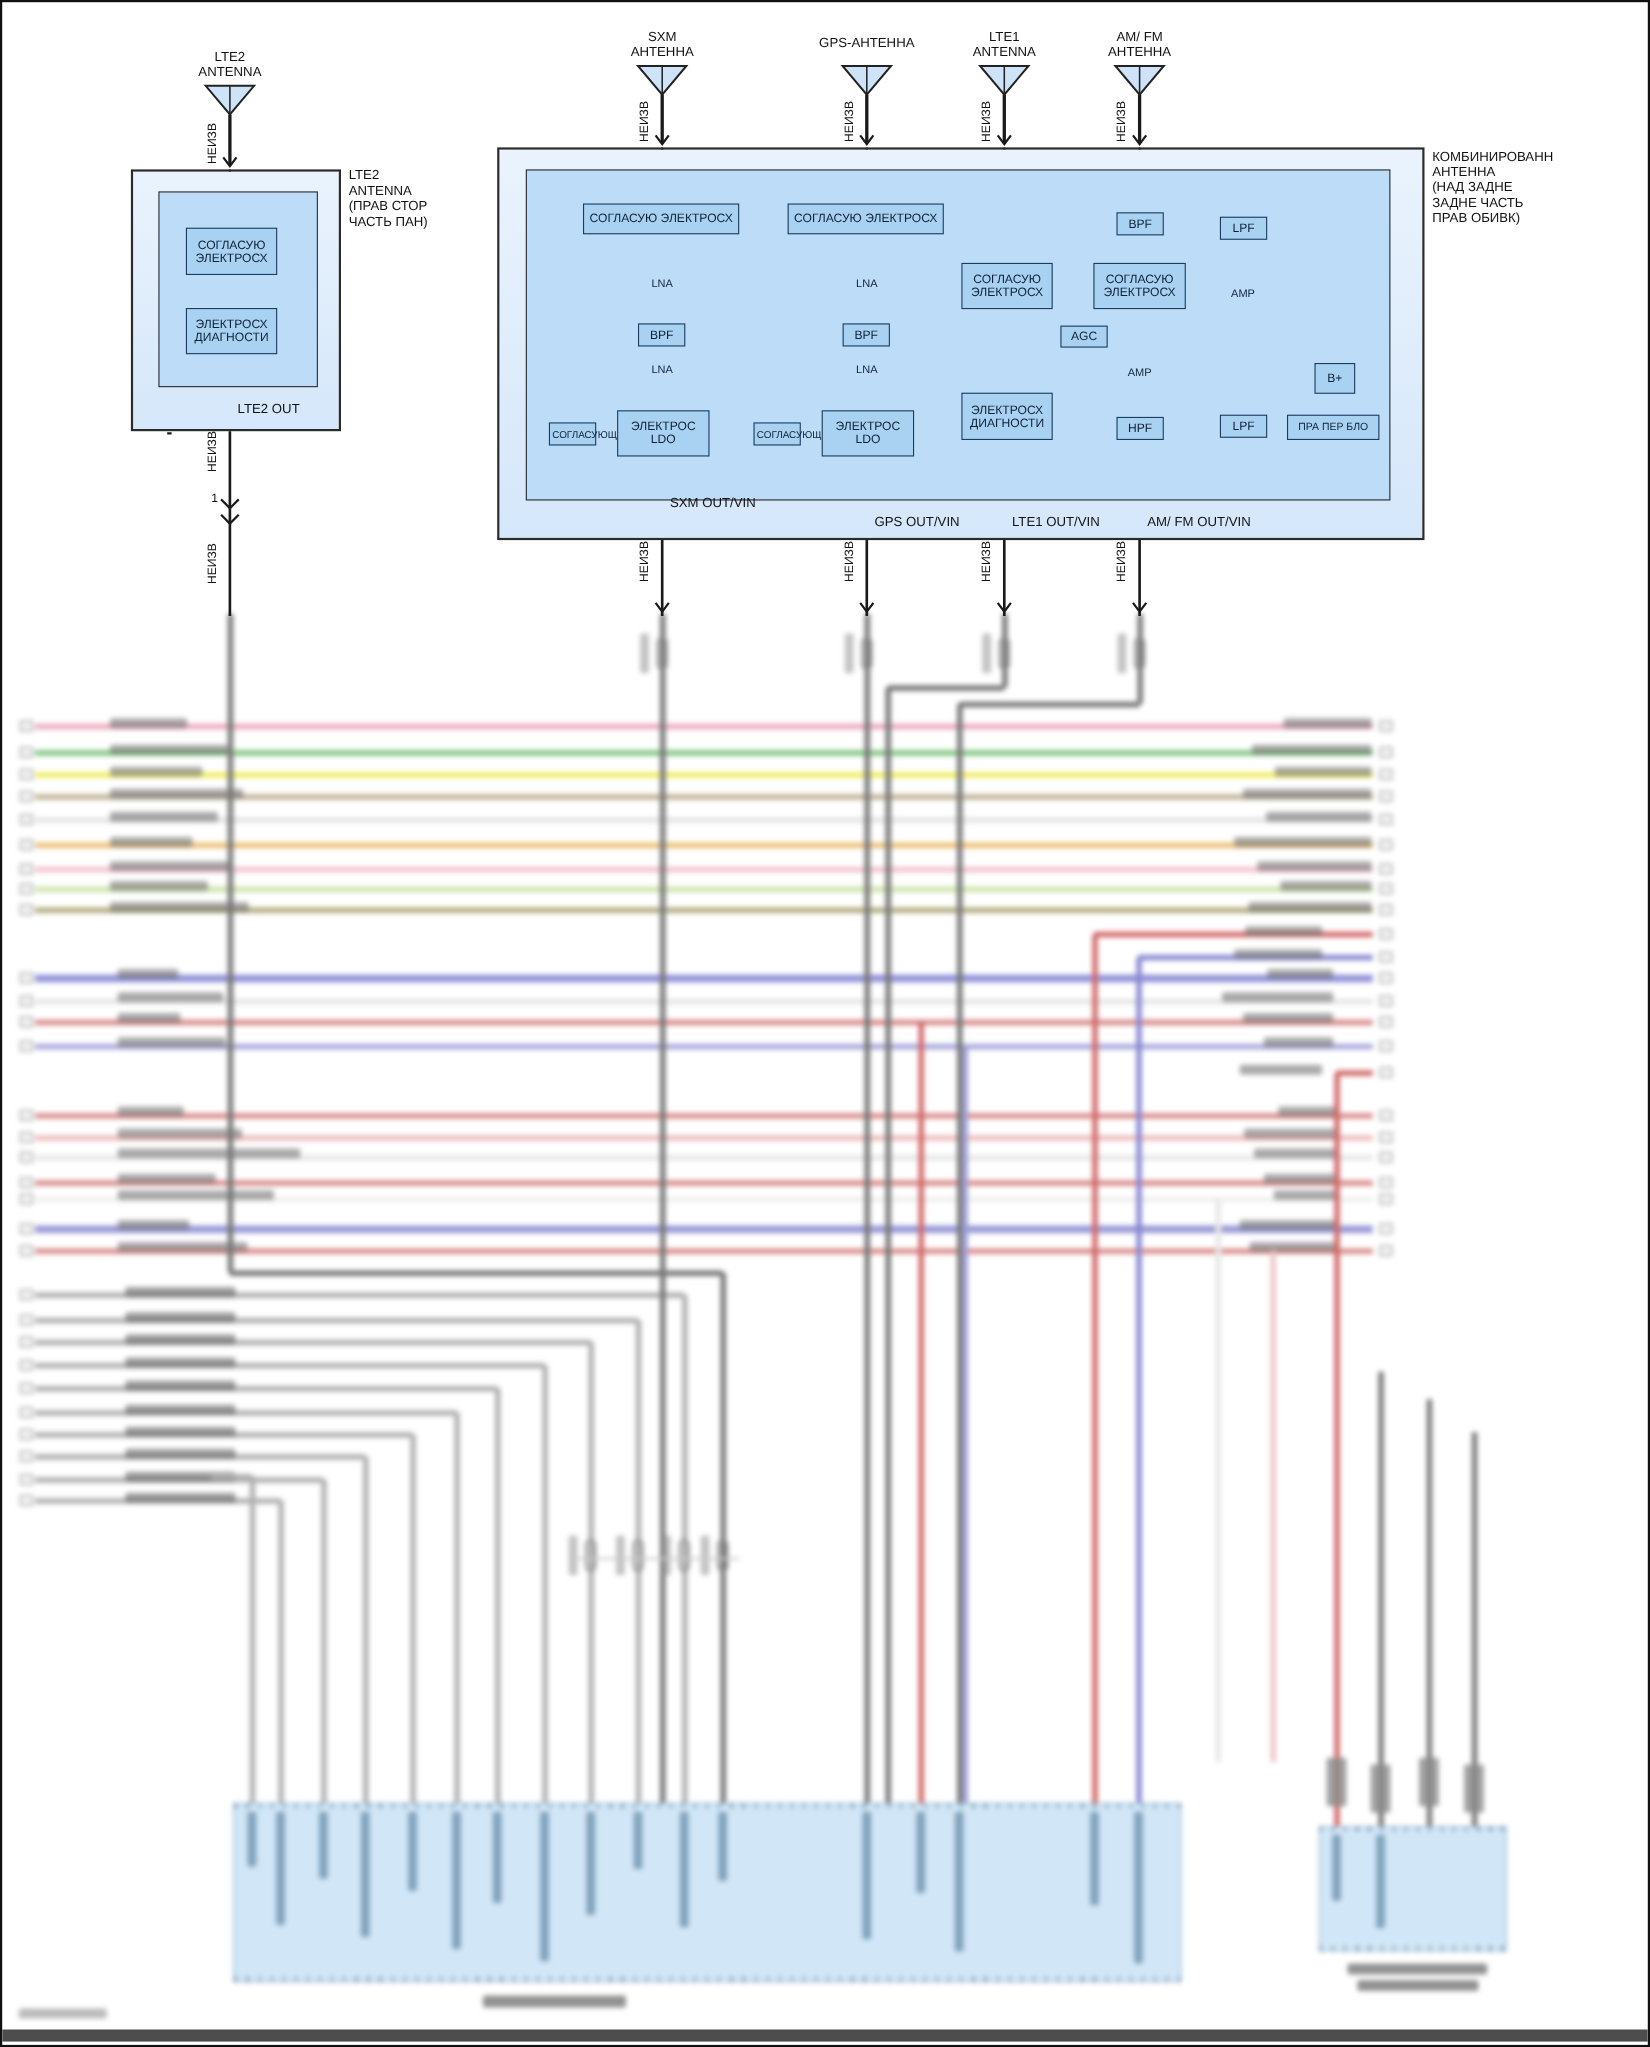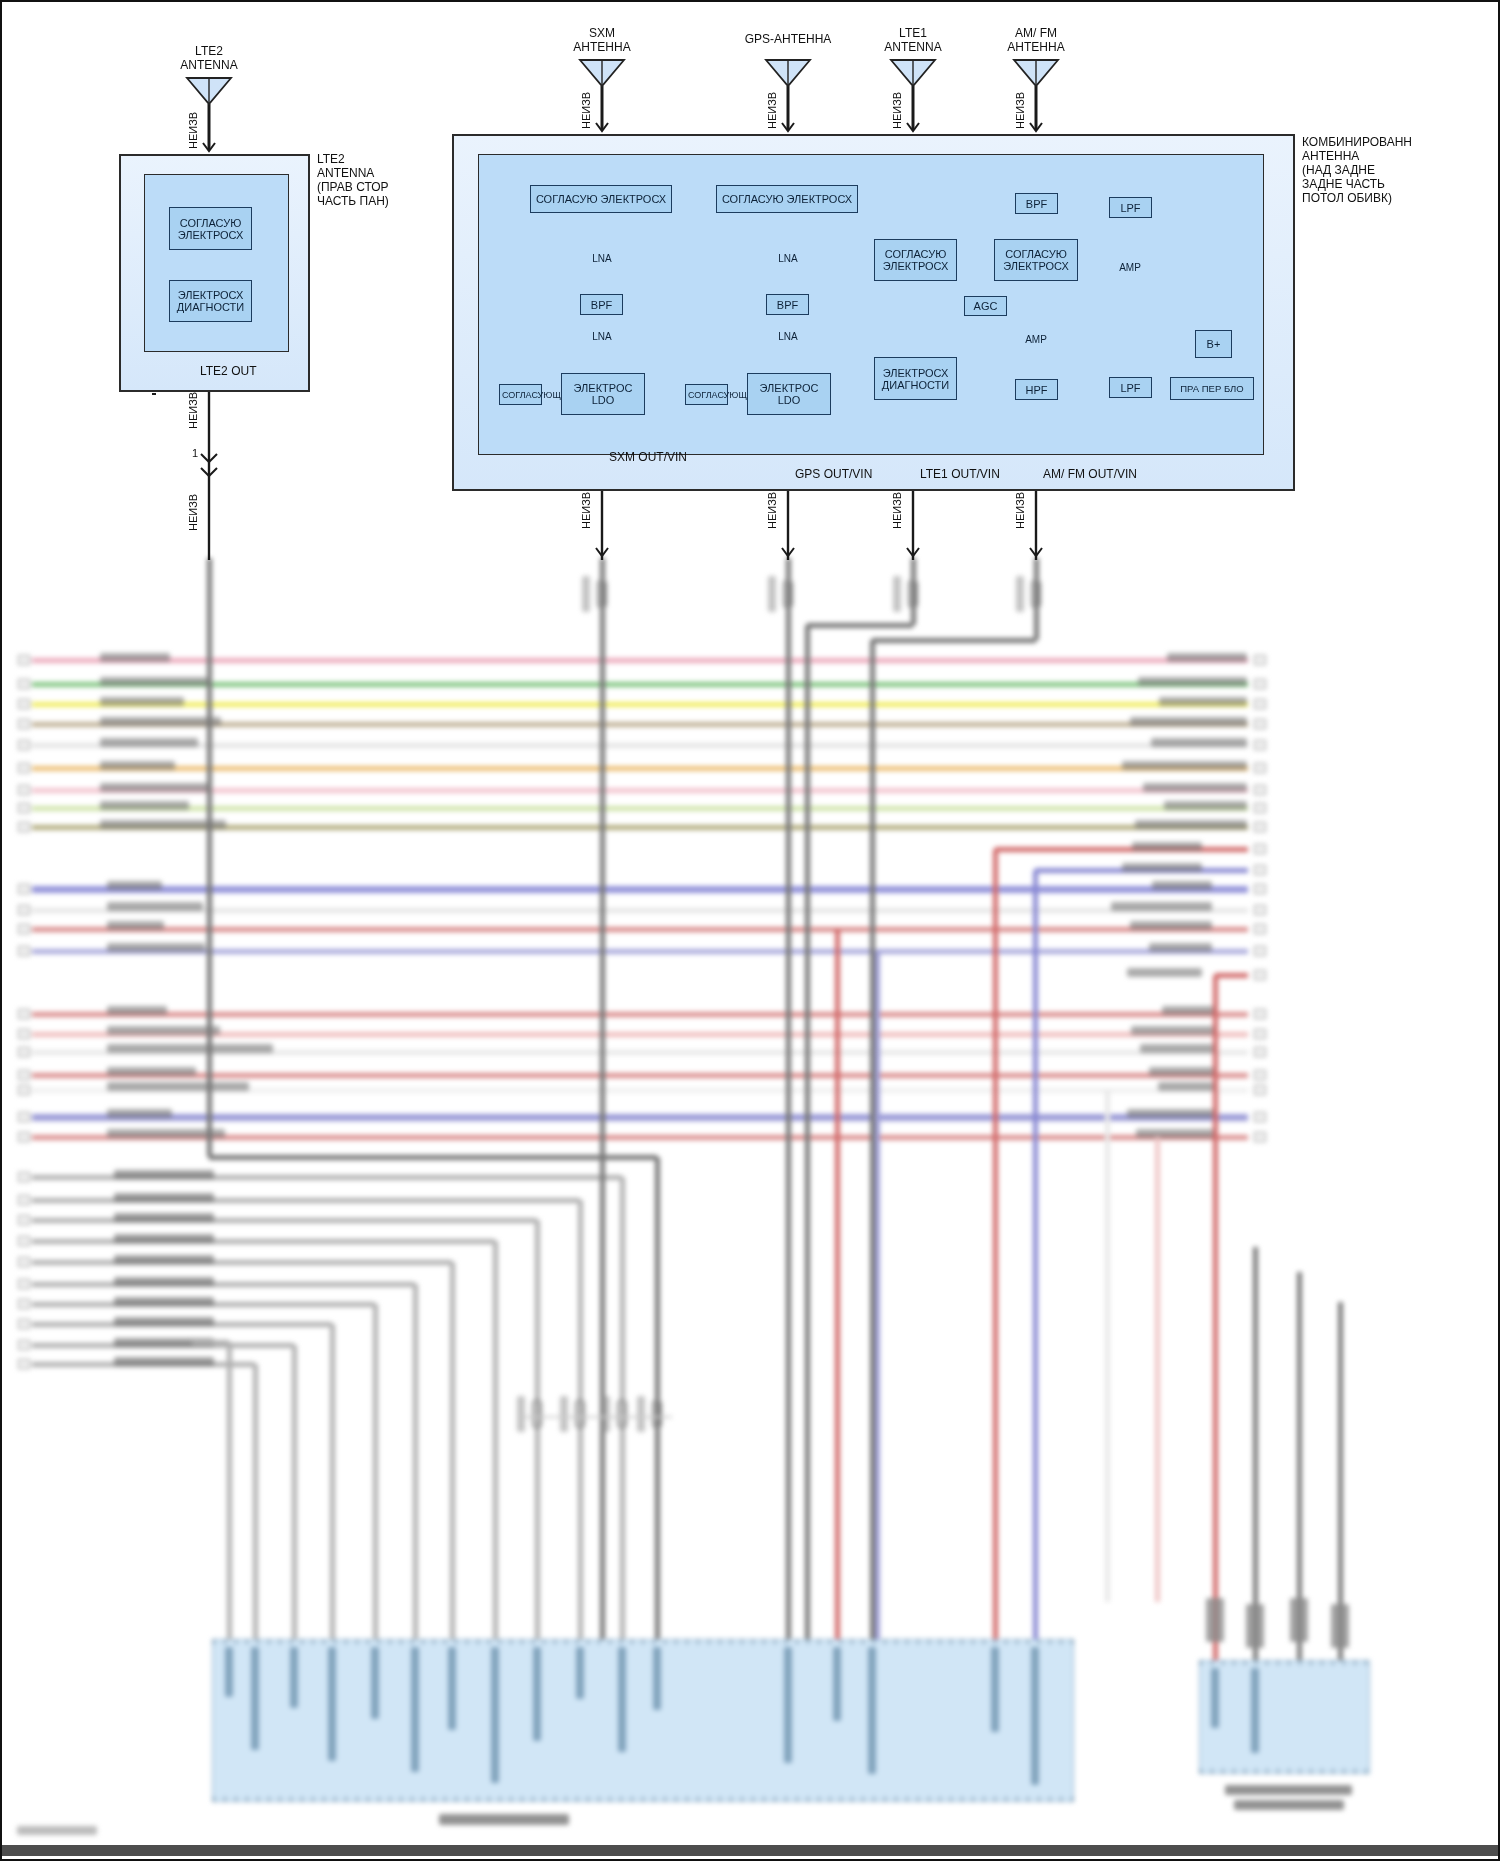--- a/index.html
+++ b/index.html
@@ -379,21 +379,21 @@
   <div class="lbl ctr" style="left:147px;top:42px;width:120px">
     <div>LTE2</div>
       <div>ANTENNA</div>
   </div>
   <div class="rot" style="left:168px;top:118px;width:46px">НЕИЗВ</div>
 
   <div class="outerblk" style="left:117px;top:152px;width:191px;height:238px"></div>
   <div class="innerblk" style="left:142px;top:172px;width:145px;height:178px"></div>
   <div class="box" style="left:167px;top:205px;width:83px;height:43px">СОГЛАСУЮ ЭЛЕКТРОСХ</div>
   <div class="box" style="left:167px;top:278px;width:83px;height:42px">ЭЛЕКТРОСХ ДИАГНОСТИ</div>
-  <div class="lbl" style="left:198px;top:362px">LTE2 OUT</div>
+  <div class="lbl" style="left:214px;top:362px">LTE2 OUT</div>
 
   <div class="lbl" style="left:315px;top:150px">
     <div>LTE2</div>
     <div>ANTENNA</div>
     <div>(ПРАВ СТОР</div>
     <div>ЧАСТЬ ПАН)</div>
   </div>
 
   <div class="rot" style="left:168px;top:398px;width:46px">НЕИЗВ</div>
   <div class="lbl" style="left:190px;top:444px;font-size:11px">1</div>
@@ -418,21 +418,21 @@
   <div class="rot" style="left:995px;top:98px;width:46px">НЕИЗВ</div>
 
   <div class="outerblk" style="left:450px;top:132px;width:843px;height:357px"></div>
   <div class="innerblk" style="left:476px;top:152px;width:786px;height:301px"></div>
 
   <div class="lbl" style="left:1300px;top:133px">
     <div>КОМБИНИРОВАНН</div>
     <div>АНТЕННА</div>
     <div>(НАД ЗАДНЕ</div>
     <div>ЗАДНЕ ЧАСТЬ</div>
-    <div>ПОТОЛ ОБИВК)</div>
+    <div>ПРАВ ОБИВК)</div>
   </div>
 
   <div class="box" style="left:528px;top:183px;width:142px;height:28px">СОГЛАСУЮ ЭЛЕКТРОСХ</div>
   <div class="tri-lbl" style="left:578px;top:251px">LNA</div>
   <div class="box" style="left:578px;top:292px;width:43px;height:21px">BPF</div>
   <div class="tri-lbl" style="left:578px;top:329px">LNA</div>
   <div class="box" style="left:559px;top:371px;width:84px;height:42px">ЭЛЕКТРОС LDO</div>
   <div class="box" style="left:497px;top:382px;width:43px;height:21px;font-size:9px;justify-content:flex-start;padding-left:2px;white-space:nowrap;overflow:visible">СОГЛАСУЮЩ</div>
 
   <div class="box" style="left:714px;top:183px;width:142px;height:28px">СОГЛАСУЮ ЭЛЕКТРОСХ</div>

